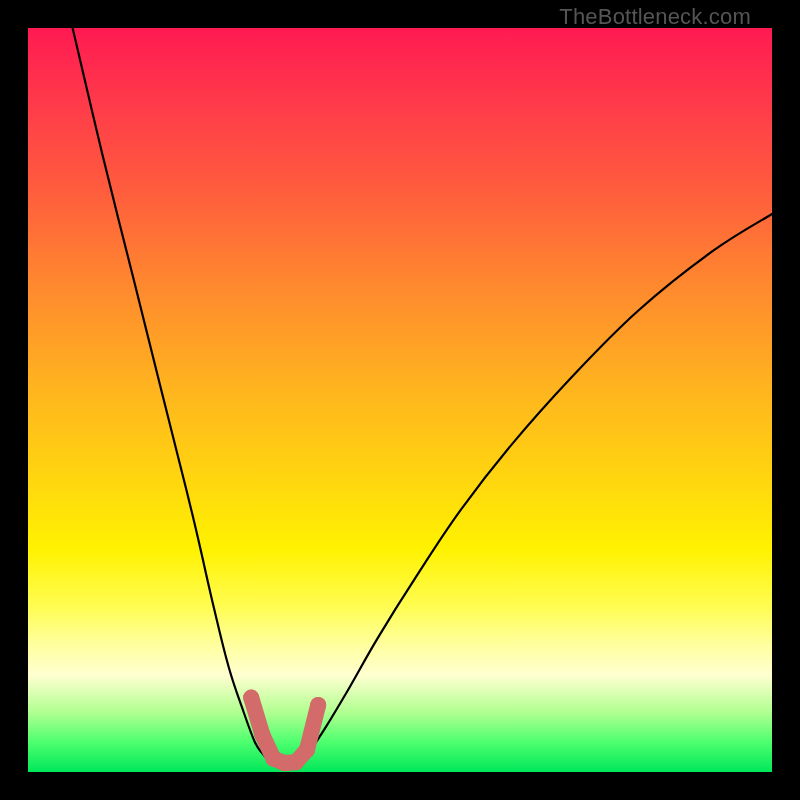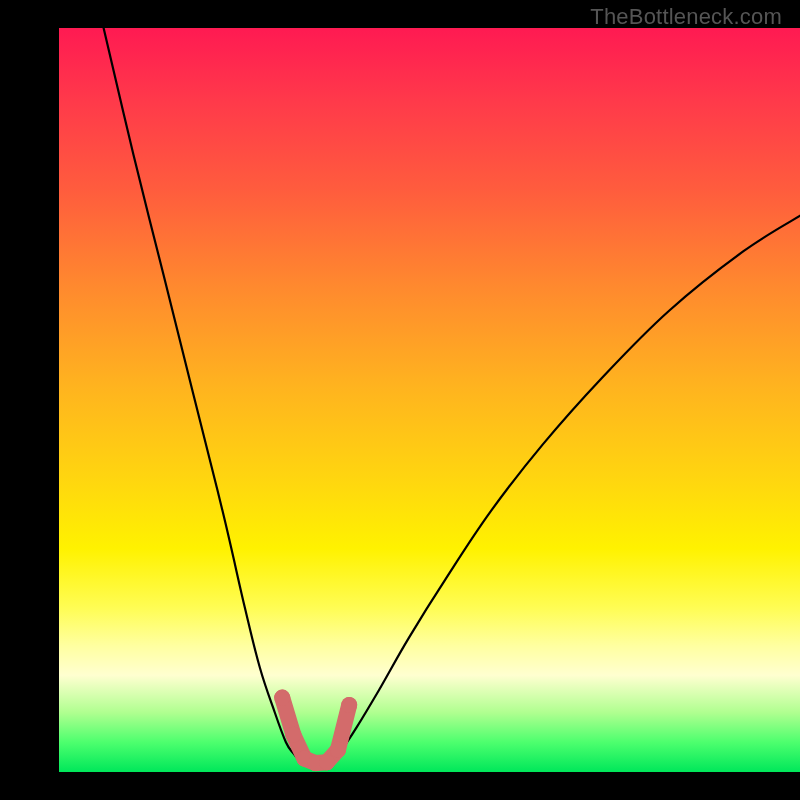--- a/index.html
+++ b/index.html
@@ -9,21 +9,20 @@
     width: 800px;
     height: 800px;
     overflow: hidden;
     font-family: Arial, Helvetica, sans-serif;
   }
   .container {
     position: relative;
     width: 767px;
     height: 800px;
     background: #000;
-    margin-left: 31px;
   }
   .plot-area {
     position: absolute;
     left: 28px;
     top: 28px;
     width: 744px;
     height: 744px;
     
     background: linear-gradient(
       to bottom,

